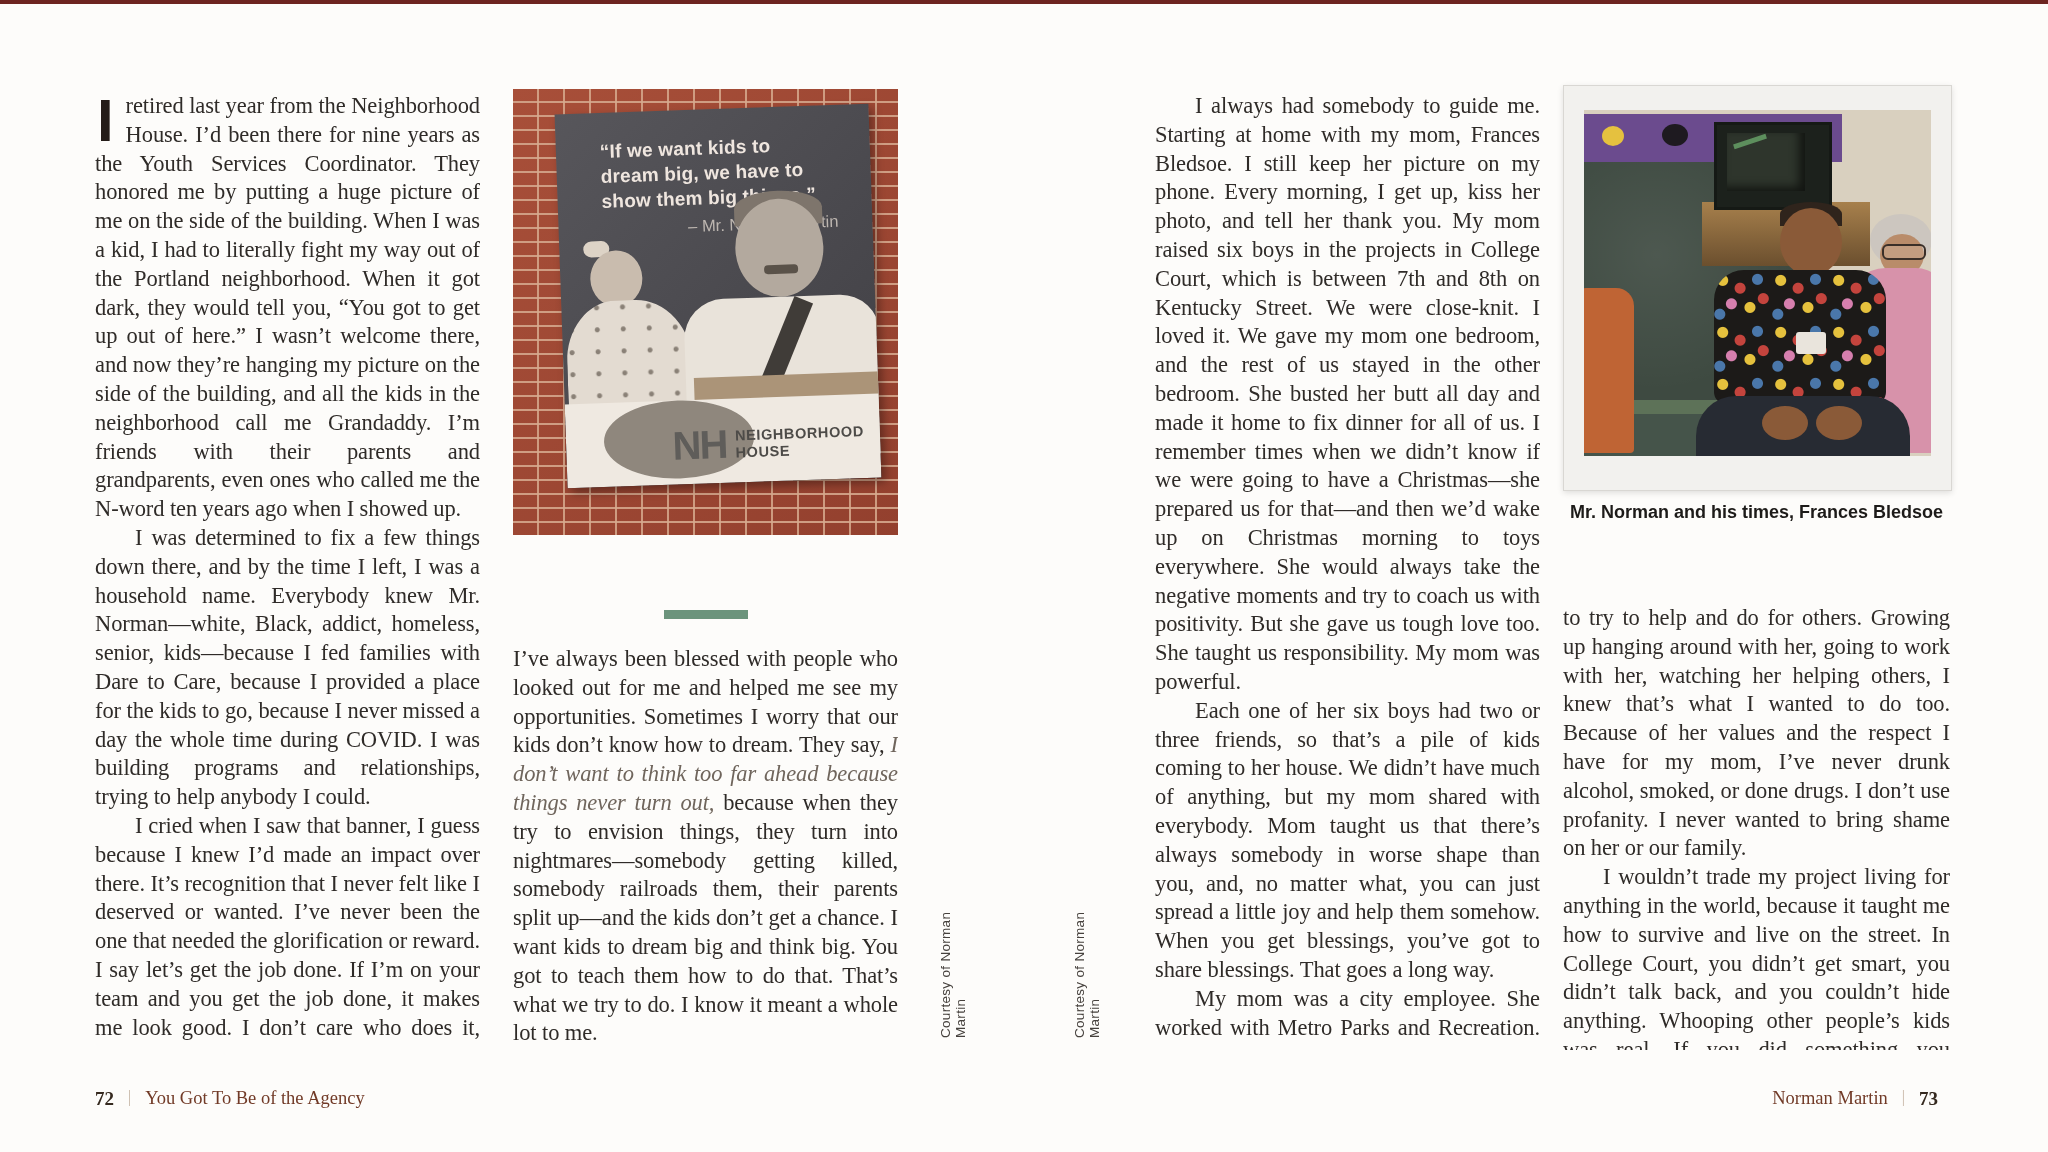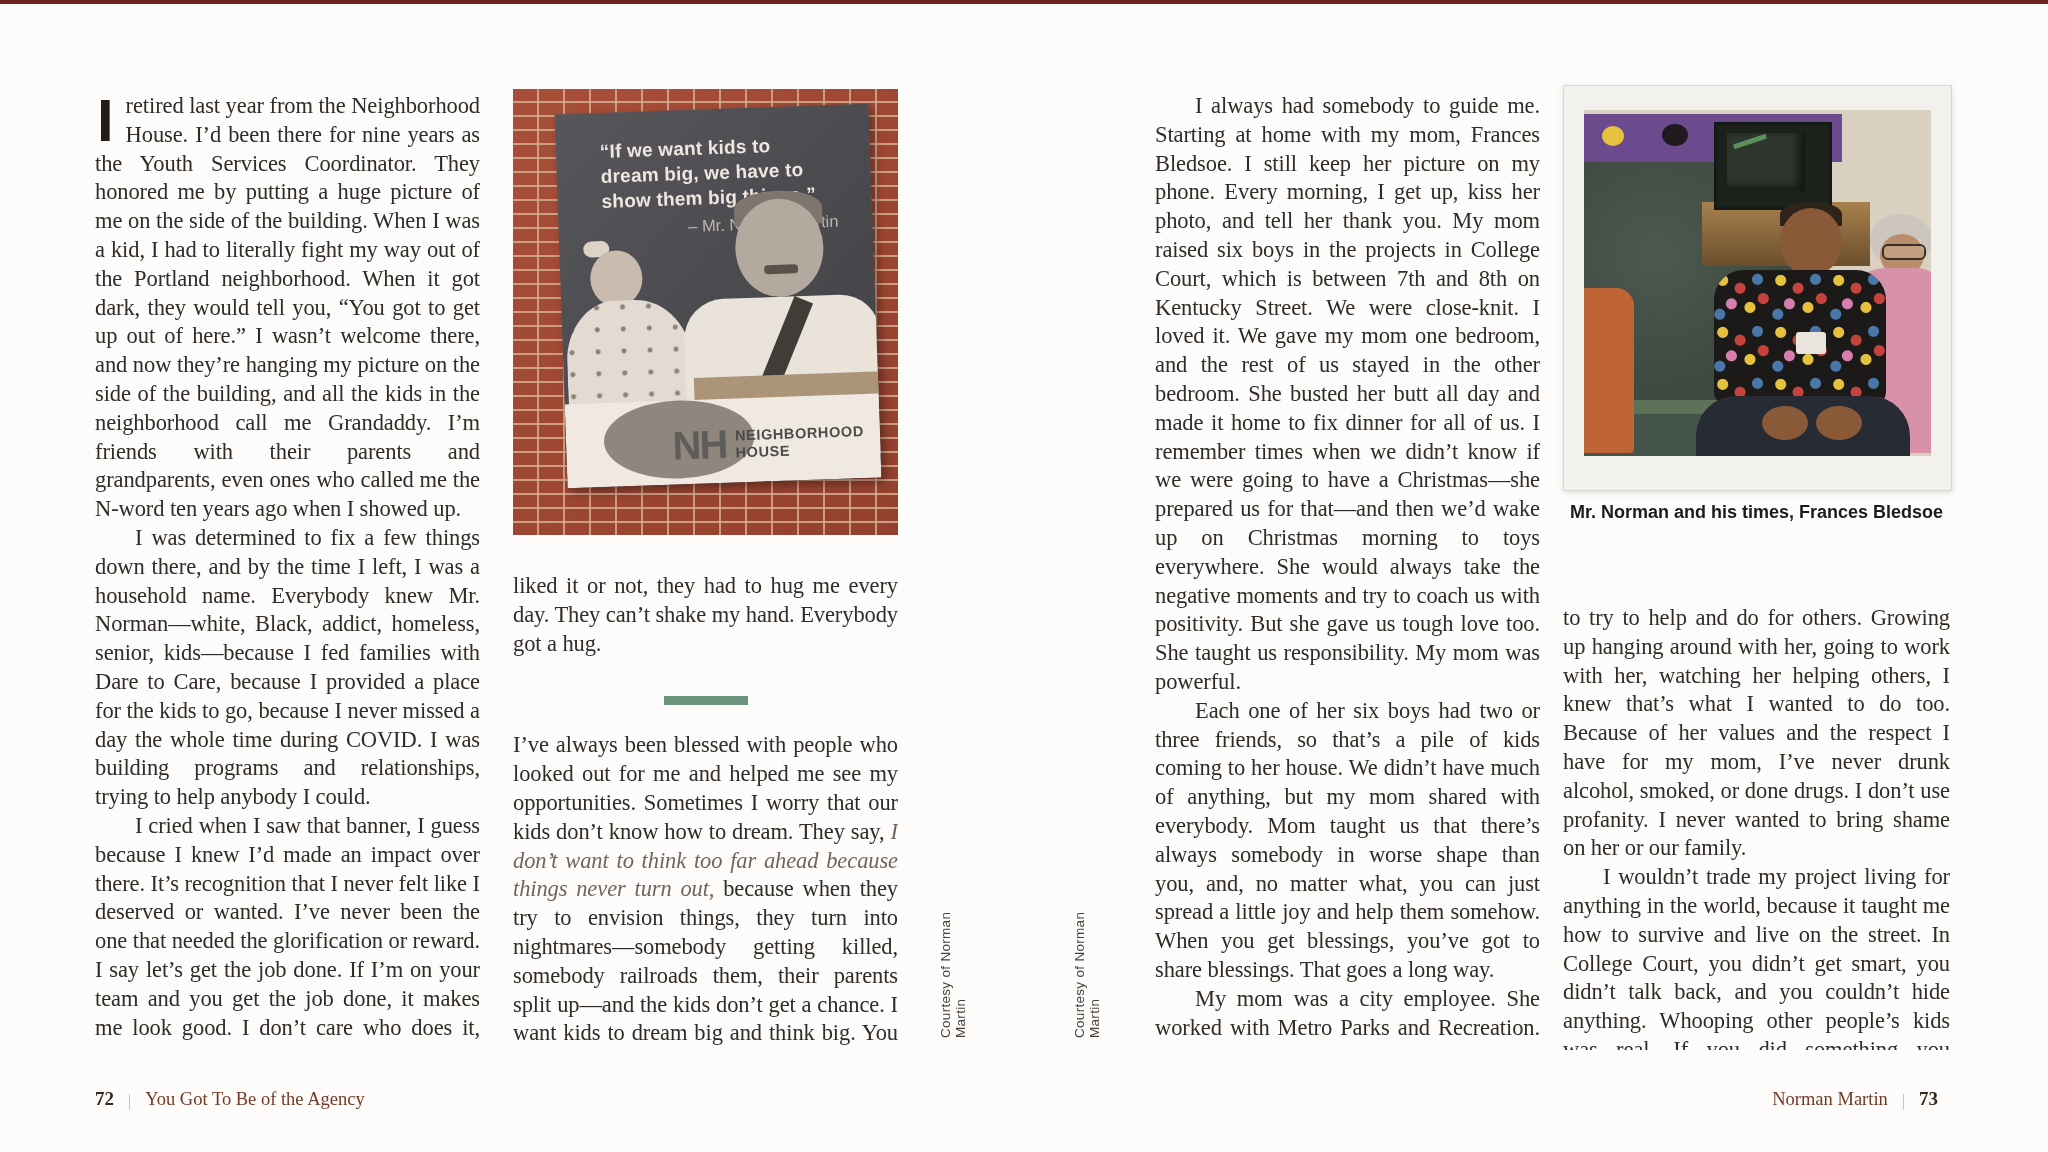--- a/index.html
+++ b/index.html
@@ -97,21 +97,21 @@
   .caption{position:absolute;left:1563px;top:502px;width:387px;text-align:center;
            font-family:"Liberation Sans",sans-serif;font-weight:600;font-size:18px;color:#1d1b19;}
 
   
   .vcredit{position:absolute;height:160px;writing-mode:vertical-rl;transform:rotate(180deg);
            font-family:"Liberation Sans",sans-serif;font-size:13.5px;letter-spacing:.3px;color:#46413d;}
   .vc1{left:938px;top:878px;}
   .vc2{left:1072px;top:878px;}
 
   
-  .footer{position:absolute;top:1088px;display:flex;align-items:flex-end;
+  .footer{position:absolute;top:1088px;display:flex;align-items:flex-start;
           font-family:"Liberation Serif",serif;}
   .f-left{left:95px;}
   .f-right{right:110px;}
   .fnum{font-size:19px;font-weight:700;color:#35291f;}
   .fsep{font-size:16px;color:#c5b3a4;padding:0 14px;}
   .ftitle{font-size:18.5px;color:#713a27;}
 </style>
 </head>
 <body>
 
@@ -149,21 +149,20 @@
           <span class="nhname">
             <span>NEIGHBORHOOD</span><br>
             <span>HOUSE</span>
           </span>
         </div>
       </div>
     </div>
   </div>
 
   <div class="col" style="left:513px;top:572px;height:478px;">
-    <p class="noindent">liked it or not, they had to hug me every day. They can’t shake my hand. Everybody got a hug.</p>
     <div class="divider"></div>
     <p class="noindent"><span>I’ve always been blessed with people who looked out for me and helped me see my opportunities. Sometimes I worry that our kids don’t know how to dream. They say, </span><span class="italic-quote">I don’t want to think too far ahead because things never turn out,</span><span> because when they try to envision things, they turn into nightmares—somebody getting killed, somebody railroads them, their parents split up—and the kids don’t get a chance. I want kids to dream big and think big. You got to teach them how to do that. That’s what we try to do. I know it meant a whole lot to me.</span></p>
   </div>
 
   <div class="vcredit vc1">Courtesy of Norman Martin</div>
   <div class="vcredit vc2">Courtesy of Norman Martin</div>
 
   <div class="col" style="left:1155px;top:92px;height:948px;">
     <p class="noindent" style="text-indent:40px;">I always had somebody to guide me. Starting at home with my mom, Frances Bledsoe. I still keep her picture on my phone. Every morning, I get up, kiss her photo, and tell her thank you. My mom raised six boys in the projects in College Court, which is between 7th and 8th on Kentucky Street. We were close-knit. I loved it. We gave my mom one bedroom, and the rest of us stayed in the other bedroom. She busted her butt all day and made it home to fix dinner for all of us. I remember times when we didn’t know if we were going to have a Christmas—she prepared us for that—and then we’d wake up on Christmas morning to toys everywhere. She would always take the negative moments and try to coach us with positivity. But she gave us tough love too. She taught us responsibility. My mom was powerful.</p>
     <p>Each one of her six boys had two or three friends, so that’s a pile of kids coming to her house. We didn’t have much of anything, but my mom shared with everybody. Mom taught us that there’s always somebody in worse shape than you, and, no matter what, you can just spread a little joy and help them somehow. When you get blessings, you’ve got to share blessings. That goes a long way.</p>

